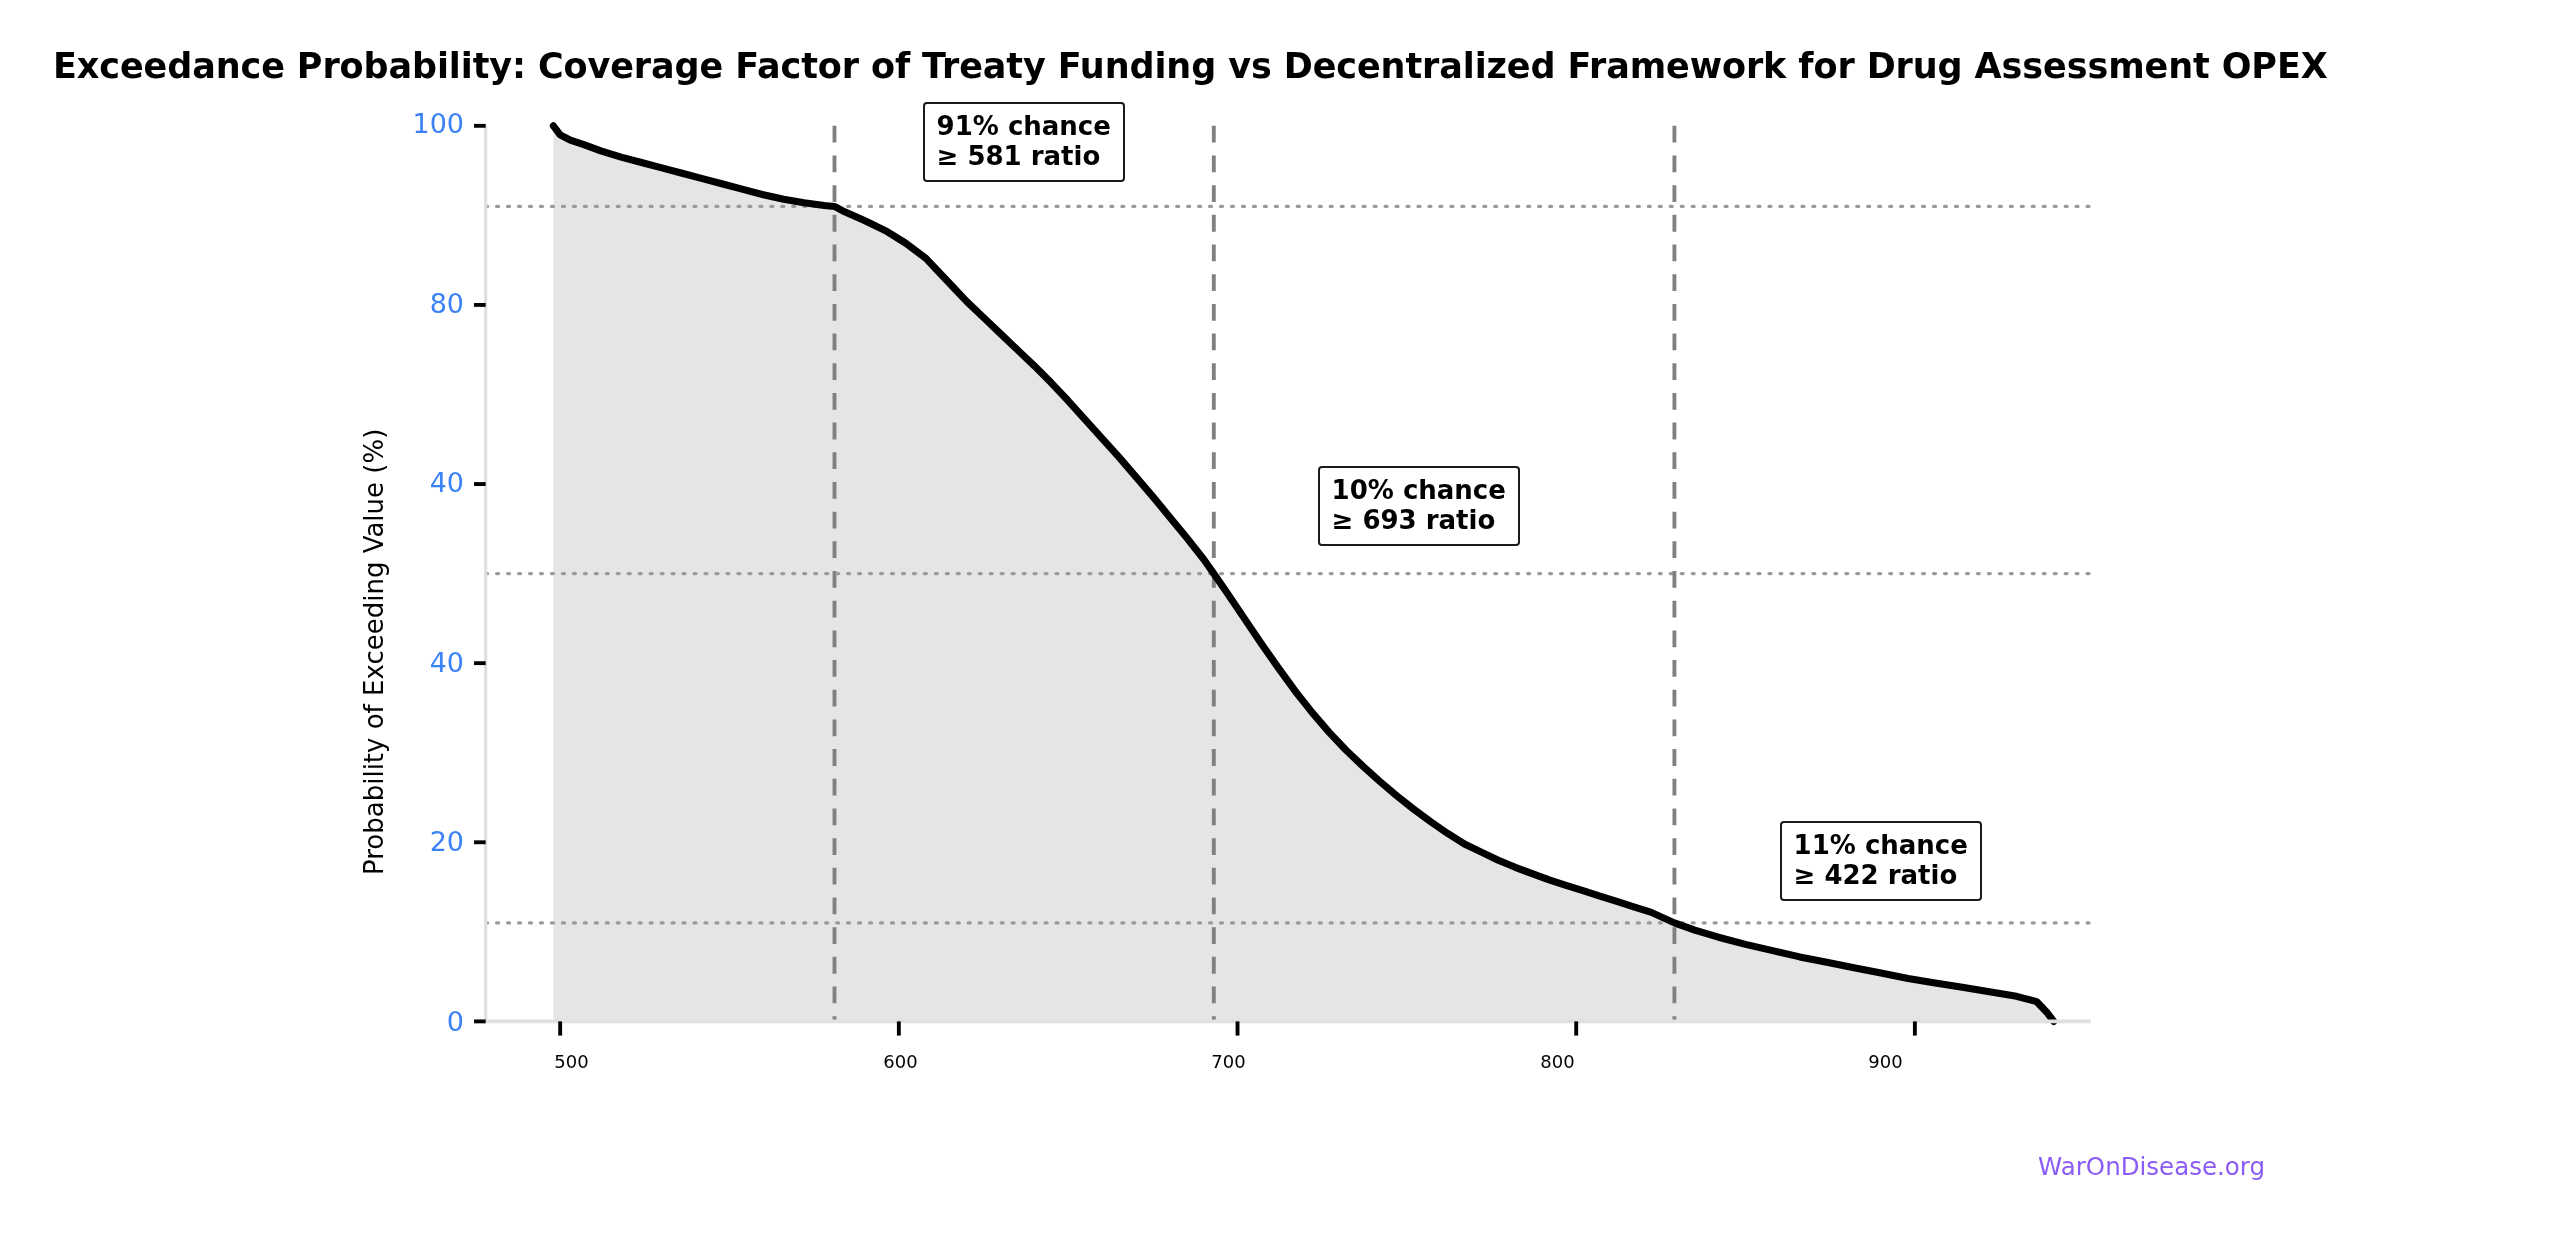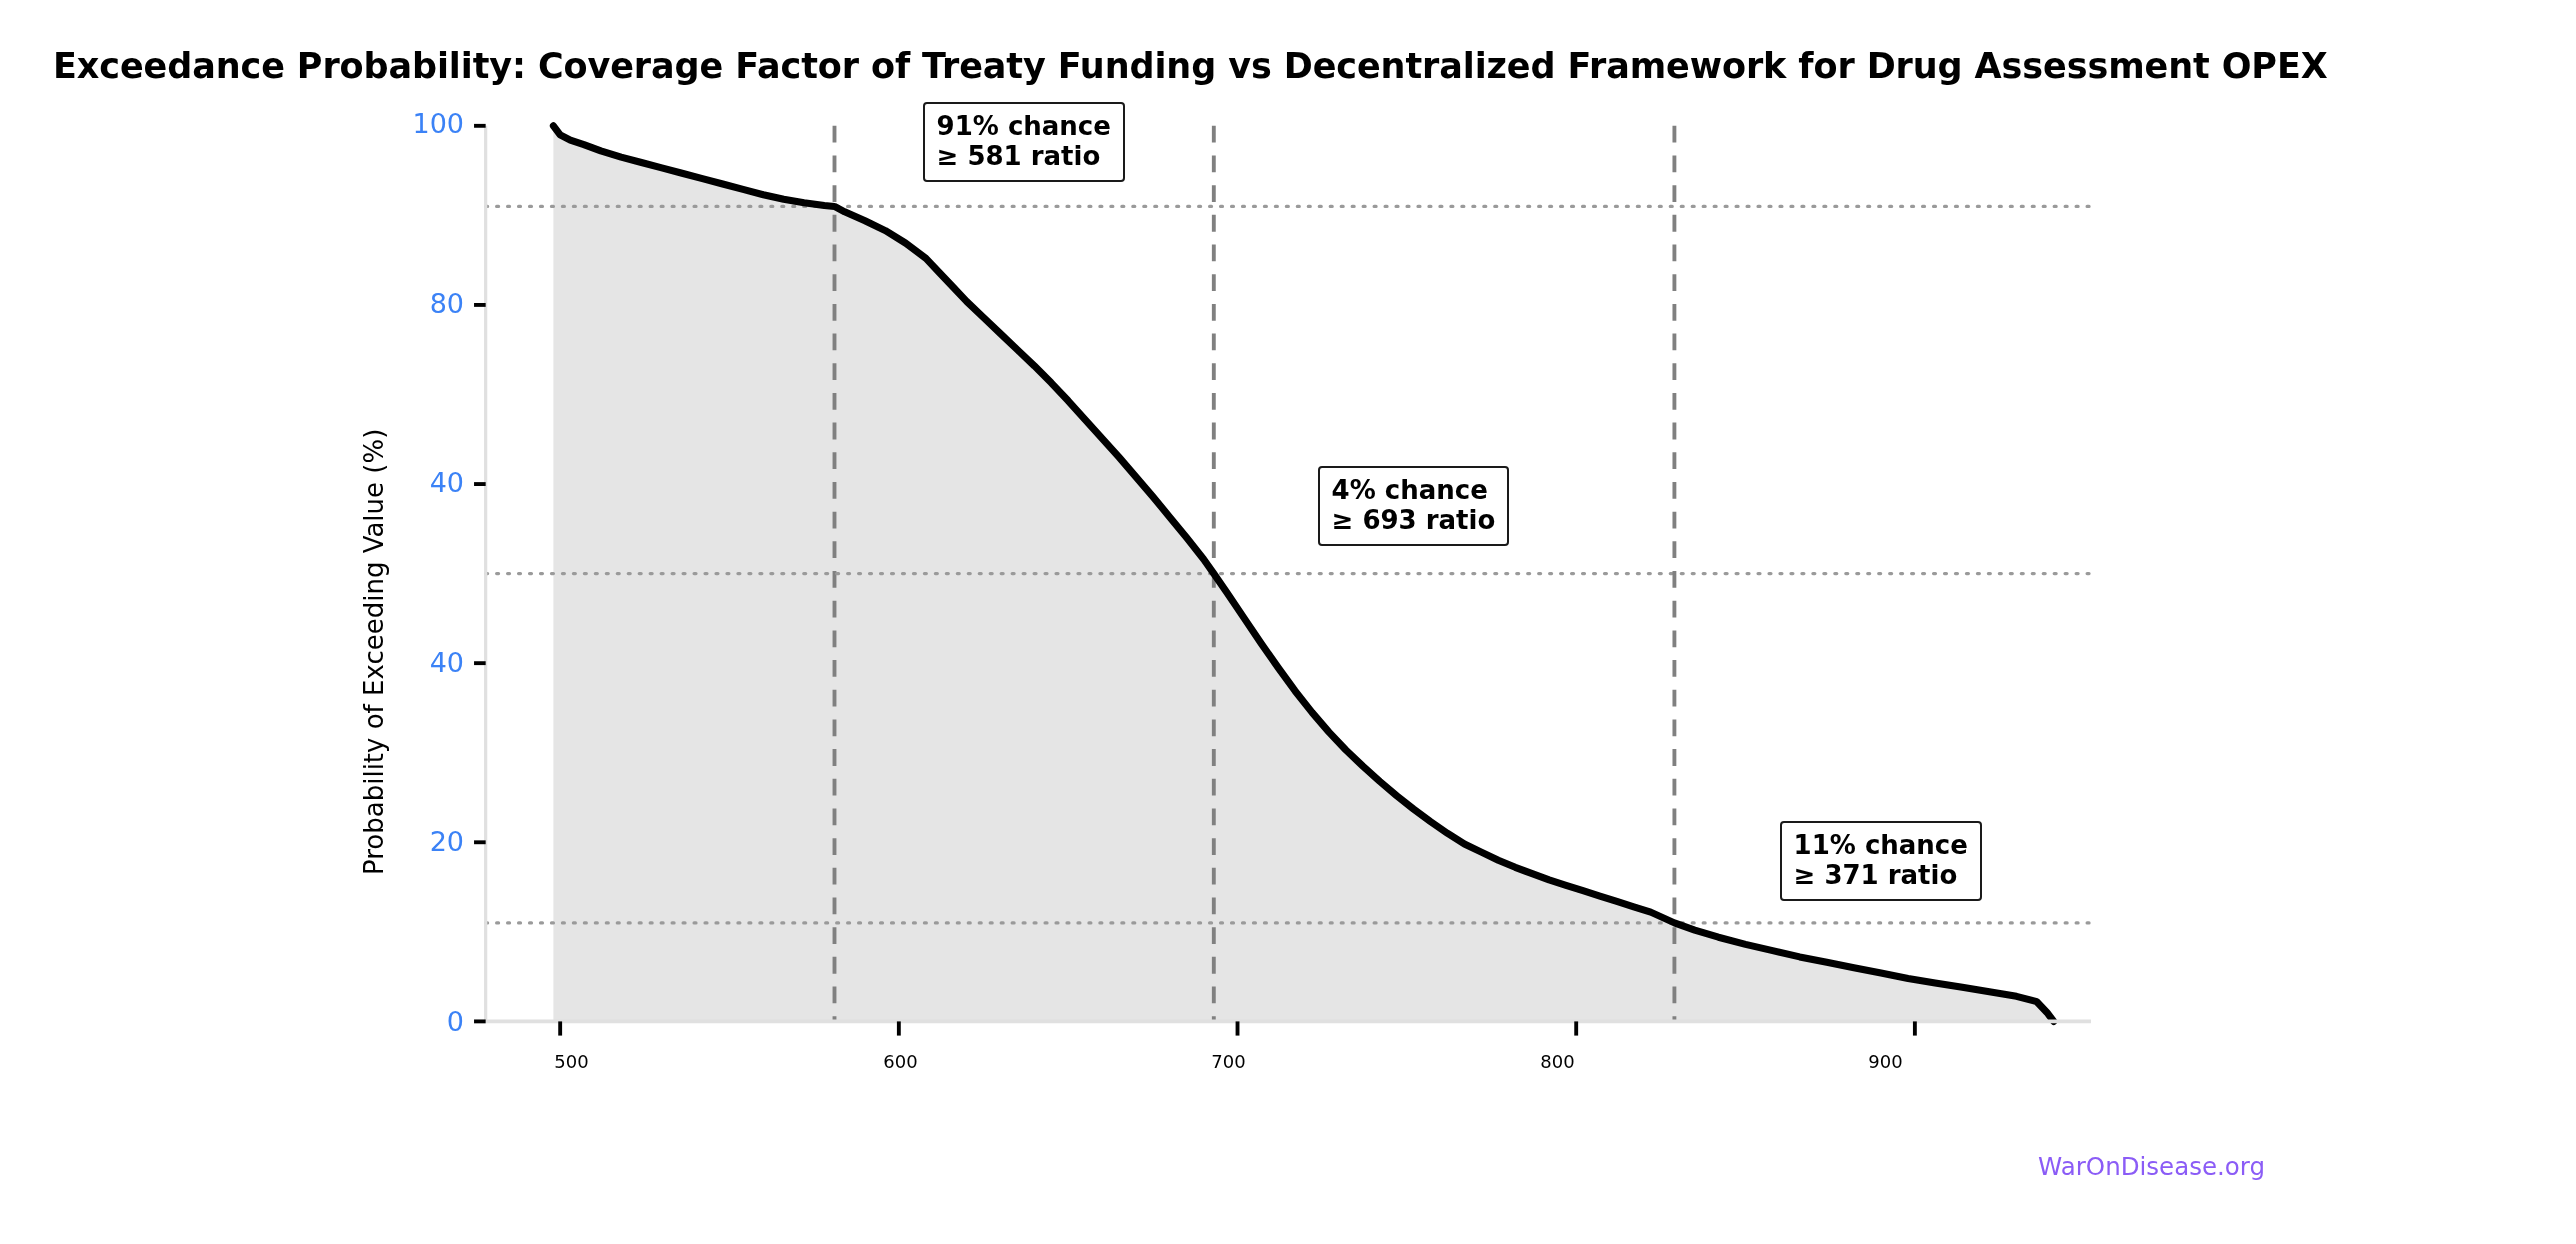--- a/index.html
+++ b/index.html
@@ -112,27 +112,27 @@
   <div class="tick-label-x" style="left:1177px; top:1051px;">700</div>
   <div class="tick-label-x" style="left:1506px; top:1051px;">800</div>
   <div class="tick-label-x" style="left:1834px; top:1051px;">900</div>
 
   <div class="annotation" style="left:923px; top:102px;">
     <span>91% chance</span>
     <span class="line2">≥ 581 ratio</span>
   </div>
 
   <div class="annotation" style="left:1318px; top:466px;">
-    <span>4% chance</span>
+    <span>10% chance</span>
     <span class="line2">≥ 693 ratio</span>
   </div>
 
   <div class="annotation" style="left:1780px; top:821px;">
     <span>11% chance</span>
-    <span class="line2">≥ 371 ratio</span>
+    <span class="line2">≥ 422 ratio</span>
   </div>
 
   <svg id="plot" width="2576" height="1244" viewBox="0 0 3991 1928">
     <g>
       <path id="area-fill" fill="#e5e5e5" stroke="none" d="M856.98 195.00 L867.48 208.88 L883.22 217.21 L904.22 224.15 L930.46 233.86 L961.96 243.58 L993.45 251.91 L1024.95 260.24 L1056.44 268.56 L1087.93 276.89 L1119.43 285.22 L1150.92 293.55 L1182.41 301.88 L1213.91 308.82 L1245.40 314.37 L1276.89 318.53 L1292.64 319.92 L1308.39 328.25 L1339.88 342.13 L1371.38 357.40 L1402.87 376.83 L1434.36 400.42 L1455.36 422.63 L1476.35 444.84 L1497.35 467.05 L1523.59 492.03 L1549.84 517.02 L1576.08 542.00 L1602.33 566.98 L1628.57 593.36 L1654.82 621.12 L1681.06 650.26 L1707.31 679.41 L1733.55 708.56 L1759.80 739.10 L1786.04 769.63 L1812.29 801.56 L1838.53 833.48 L1864.78 866.79 L1880.52 889.00 L1901.52 919.54 L1927.76 958.40 L1954.01 997.26 L1980.25 1034.74 L2006.50 1070.83 L2032.74 1104.14 L2058.99 1134.68 L2085.23 1162.44 L2111.48 1187.42 L2137.72 1211.02 L2163.97 1233.22 L2190.21 1254.04 L2216.46 1273.48 L2242.70 1291.52 L2268.95 1308.18 L2295.19 1320.67 L2321.43 1333.16 L2347.68 1344.26 L2373.92 1353.98 L2400.17 1363.70 L2426.41 1372.02 L2452.66 1380.35 L2478.90 1388.68 L2505.15 1397.01 L2531.39 1405.34 L2557.64 1413.66 L2594.38 1430.32 L2625.87 1441.42 L2662.62 1452.53 L2704.61 1463.63 L2746.60 1473.35 L2788.59 1483.06 L2830.58 1491.39 L2872.57 1499.72 L2914.57 1508.05 L2956.56 1516.38 L2998.55 1523.32 L3040.54 1530.26 L3082.53 1537.20 L3124.52 1544.14 L3156.02 1552.46 L3171.76 1569.12 L3182.26 1583.00 L3182.26 1583.00 L856.98 1583.00 Z"></path>
       <g id="ref-lines">
           <line x1="1292.6413502109704" x2="1292.6413502109704" y1="195" y2="1583" stroke="#808080" stroke-width="6" stroke-dasharray="26 20"></line>
           <line x1="752" x2="3240" y1="319.91999999999985" y2="319.91999999999985" stroke="#9a9a9a" stroke-width="5" stroke-dasharray="3 14" stroke-linecap="round"></line>
           <line x1="1880.5232067510549" x2="1880.5232067510549" y1="195" y2="1583" stroke="#808080" stroke-width="6" stroke-dasharray="26 20"></line>
           <line x1="752" x2="3240" y1="889" y2="889" stroke="#9a9a9a" stroke-width="5" stroke-dasharray="3 14" stroke-linecap="round"></line>

